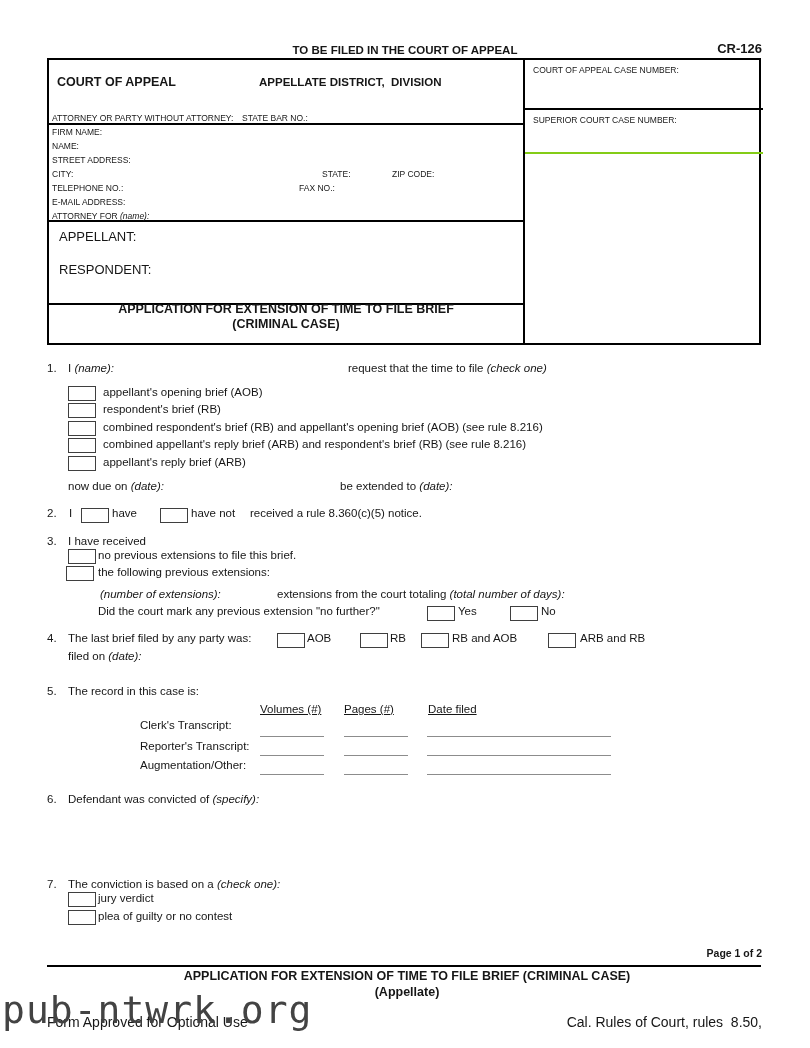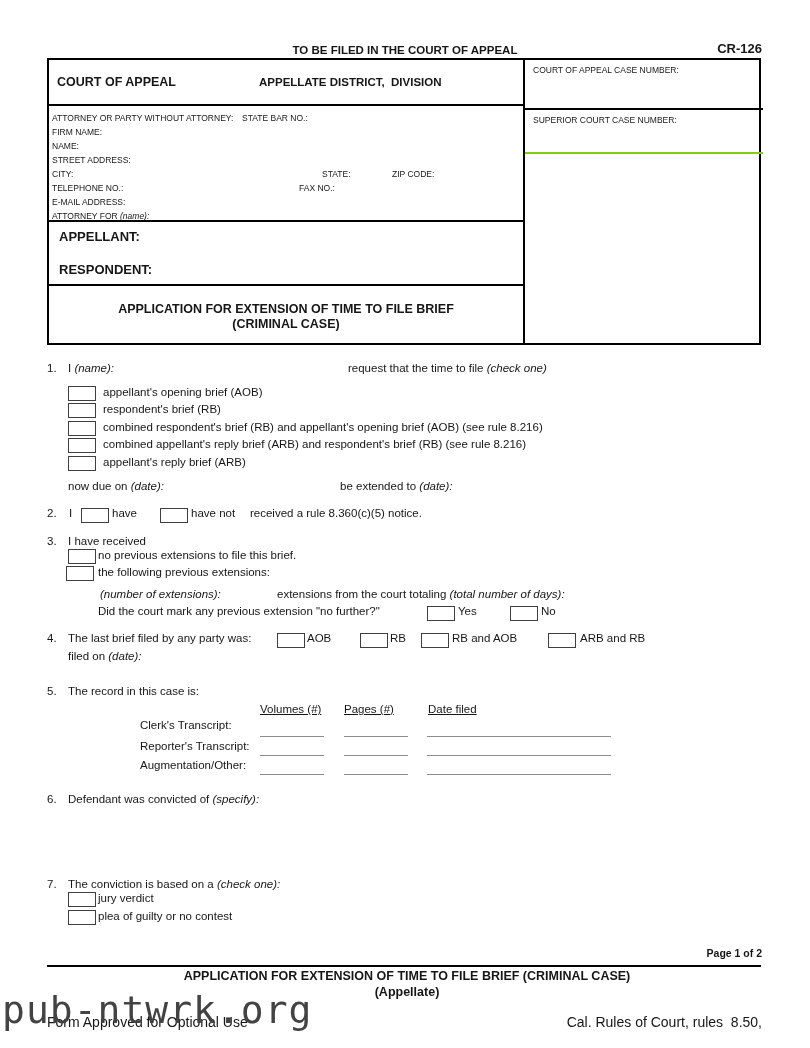--- a/index.html
+++ b/index.html
@@ -8,23 +8,23 @@
   .abs{position:absolute;white-space:pre;}
   .i{font-style:italic;}
   .b{font-weight:bold;}
   .t12{font-size:11.5px;}
   .cb{position:absolute;width:26px;height:13px;border:1.5px solid #3f3f3f;background:#fff;}
   .ul{position:absolute;height:0;border-bottom:1.2px solid #8c8c8c;}
   .rule{position:absolute;border-top:2px solid #000;}
   
   .hbox{position:absolute;left:47px;top:58px;width:714px;height:287px;border:2px solid #000;box-sizing:border-box;}
   .hbox .vdiv{position:absolute;left:474px;top:0;bottom:0;border-left:2px solid #000;}
-  .rowA{position:absolute;left:0;top:0;width:474px;height:46px;border-bottom:2px solid #000;box-sizing:border-box;}
+  .rowA{position:absolute;left:0;top:0;width:474px;height:65px;border-bottom:2px solid #000;box-sizing:border-box;}
   .rowB{position:absolute;left:0;top:50px;width:474px;height:112px;border-bottom:2px solid #000;box-sizing:border-box;padding-top:3px;}
-  .rowC{position:absolute;left:0;top:162px;width:474px;height:64px;border-bottom:2px solid #000;box-sizing:border-box;font-weight:bold;}
+  .rowC{position:absolute;left:0;top:162px;width:474px;height:83px;border-bottom:2px solid #000;box-sizing:border-box;}
   .rowD{position:absolute;left:0;top:232px;width:474px;height:55px;text-align:center;padding-top:10px;box-sizing:border-box;}
   .rcA{position:absolute;left:476px;top:0;width:238px;height:50px;border-bottom:2px solid #000;box-sizing:border-box;}
   .rcB{position:absolute;left:476px;top:50px;width:238px;height:44px;border-bottom:2px solid #84cc16;box-sizing:border-box;}
   .rcC{position:absolute;left:476px;top:94px;width:238px;height:193px;}
   .rclab{position:absolute;left:8px;top:5px;font-size:8.5px;white-space:pre;}
   .aline{position:relative;height:14px;font-size:8.5px;text-align:right;}
   .al{position:absolute;top:0;white-space:pre;}
   .titleline{font-weight:bold;font-size:12.5px;line-height:15px;}
   .ftc{position:absolute;left:160px;top:969px;width:494px;text-align:center;}
   .fts{font-size:14px;line-height:10.4px;white-space:pre;margin-top:12px;}

